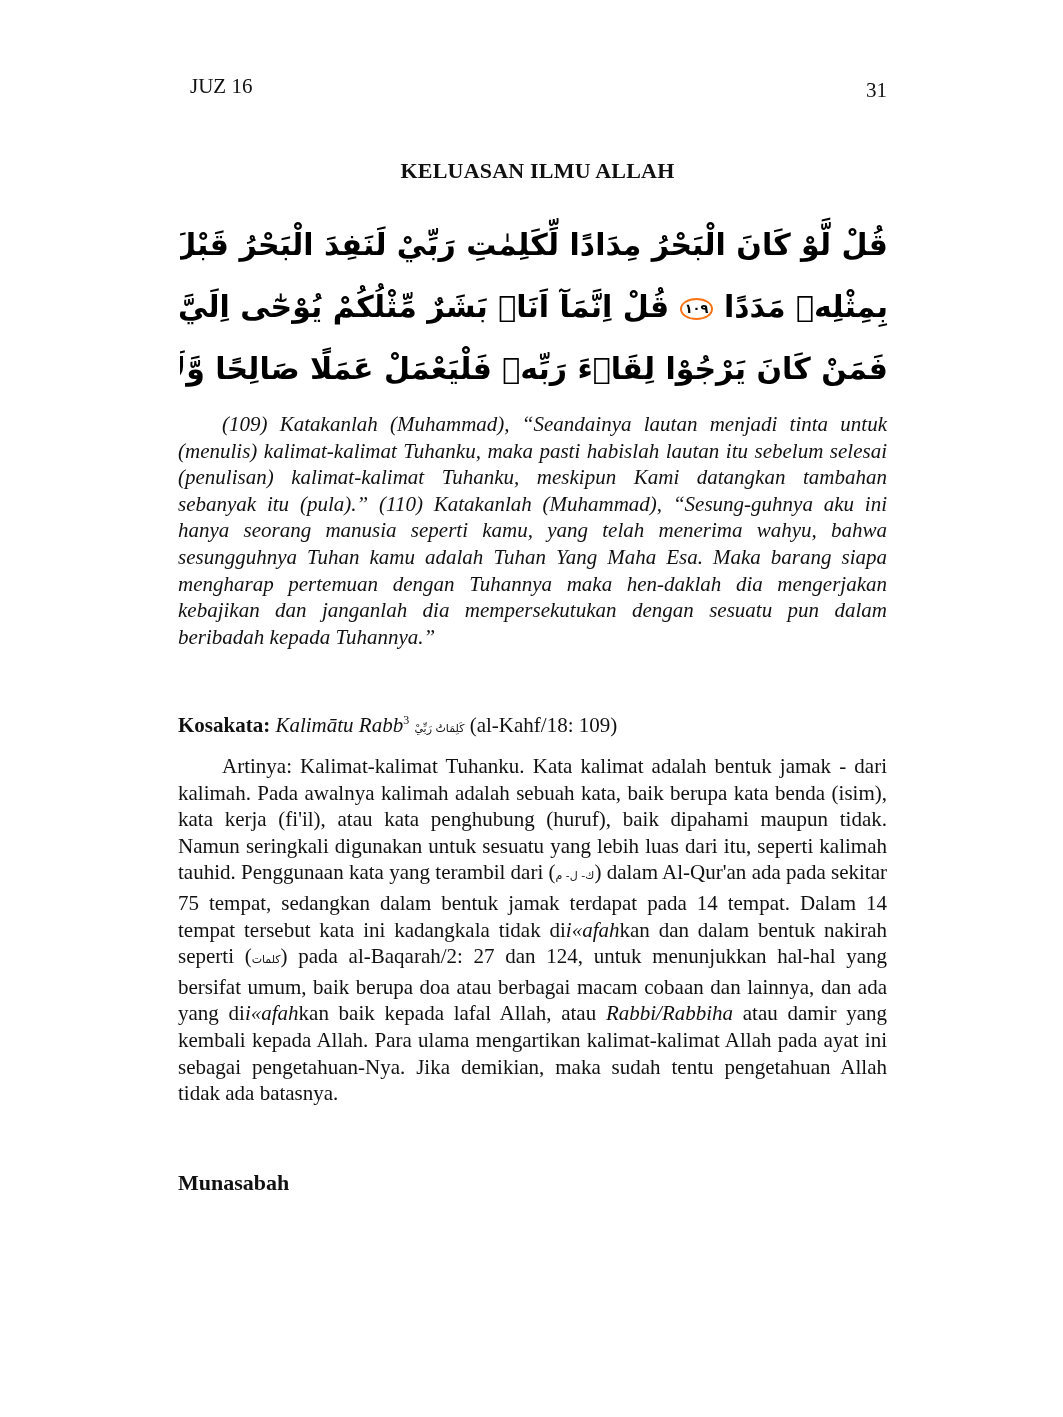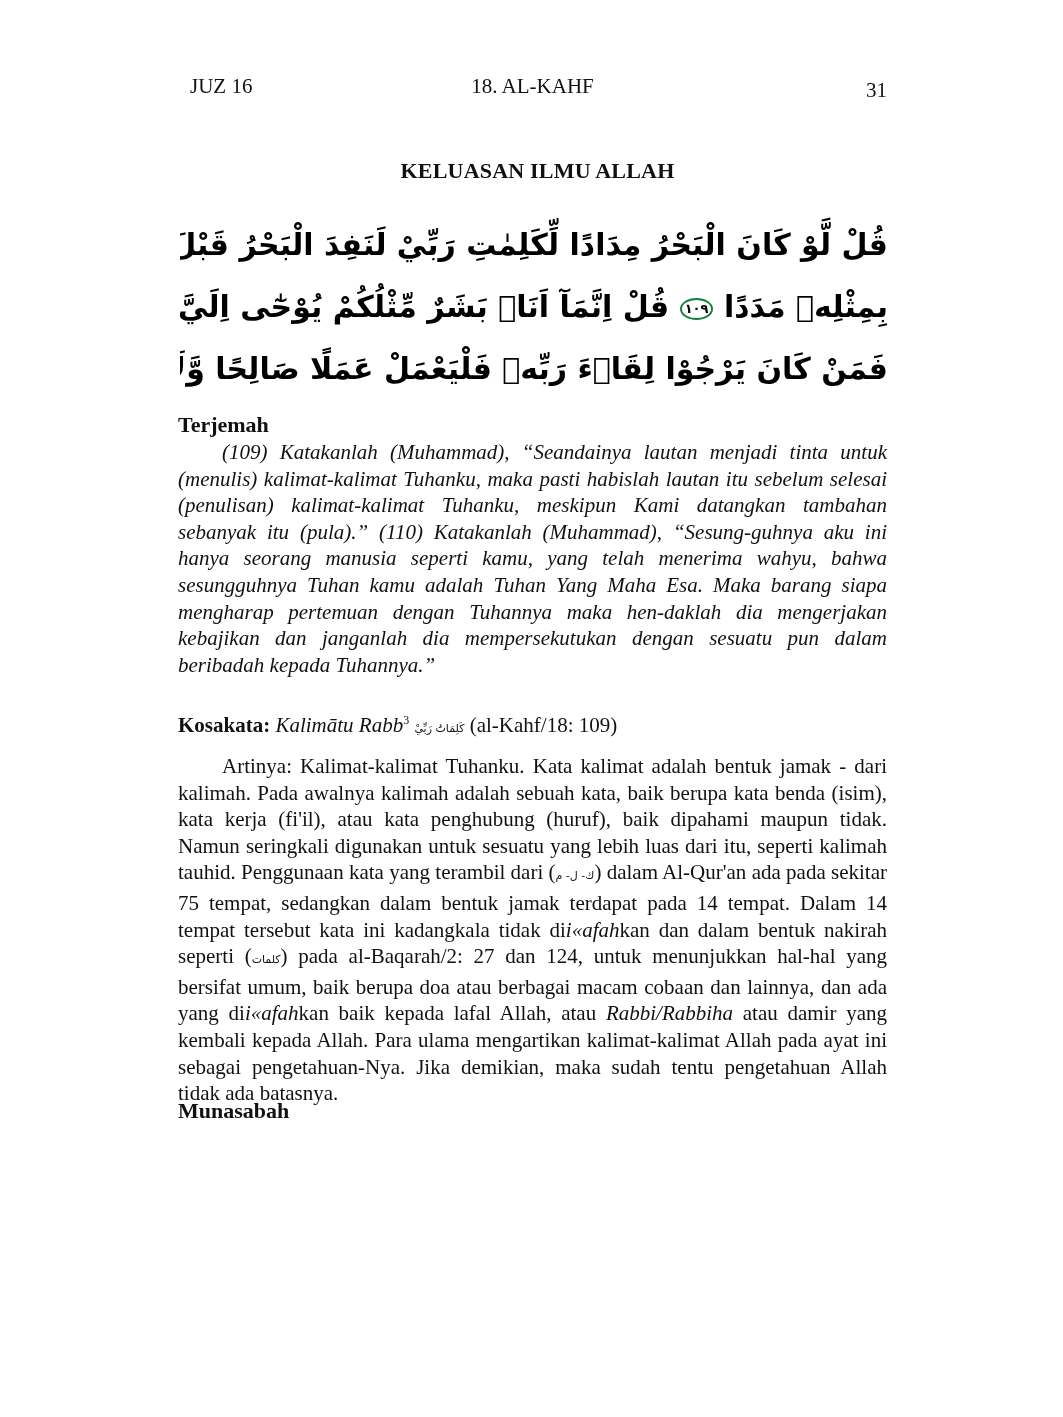--- a/index.html
+++ b/index.html
@@ -11,72 +11,70 @@
   .rh-left { position: absolute; left: 12px; top: 0; }
   .rh-center { position: absolute; left: 0; width: 100%; text-align: center; top: 0; }
   .rh-right { position: absolute; right: 0; top: 4px; }
   .title { position: absolute; top: 158px; left: 5px; width: 709px; text-align: center;
            font-weight: bold; font-size: 22px; letter-spacing: 0.2px; }
   .arabic-block { position: absolute; top: 214px; left: 2px; width: 708px;
                   direction: rtl; text-align: justify; text-align-last: justify;
                   font-family: "DejaVu Sans", sans-serif; font-weight: bold;
                   font-size: 30px; line-height: 62px; color: #000; }
   .arabic-line { display: block; white-space: nowrap; overflow: hidden; }
-  .verse-marker { display: inline-block; border: 2px solid #15803d; border-radius: 50%;
+  .verse-marker { display: inline-block; border: 2px solid #f97316; border-radius: 50%;
                   font-size: 13px; line-height: 18px; padding: 0 3px; vertical-align: middle; }
   .section { position: absolute; left: 0; width: 709px; }
   .sec-head { font-weight: bold; font-size: 22px; line-height: 28px; }
   .para { font-size: 21px; line-height: 26.6px; text-align: justify; margin: 0;
           text-indent: 44px; }
   .para.italic { font-style: italic; }
   .kosakata { font-size: 21px; line-height: 28px; }
   .kosakata .label { font-weight: bold; margin-top: 45px; }
   .kosakata .term { font-style: italic; }
   .kosakata sup { font-size: 12px; }
   .ar-inline { font-family: "DejaVu Sans", sans-serif; font-size: 11px; }
   em { font-style: italic; }
 </style>
 </head>
 <body>
 
 <div class="page">
 
   <div class="running-head">
     <span class="rh-left">JUZ 16</span>
-    <span class="rh-center">18. AL-KAHF</span>
     <span class="rh-right">31</span>
   </div>
 
   <div class="title">KELUASAN ILMU ALLAH</div>
 
   <div class="arabic-block">
     <span class="arabic-line">قُلْ لَّوْ كَانَ الْبَحْرُ مِدَادًا لِّكَلِمٰتِ رَبِّيْ لَنَفِدَ الْبَحْرُ قَبْلَ اَنْ تَنْفَدَ كَلِمٰتُ رَبِّيْ وَلَوْ جِئْنَا</span>
     <span class="arabic-line">
       <span>بِمِثْلِهٖ مَدَدًا</span>
       <span class="verse-marker">١٠٩</span>
       <span>قُلْ اِنَّمَآ اَنَا۠ بَشَرٌ مِّثْلُكُمْ يُوْحٰٓى اِلَيَّ اَنَّمَآ اِلٰهُكُمْ اِلٰهٌ وَّاحِدٌۚ</span>
     </span>
     <span class="arabic-line">
       <span>فَمَنْ كَانَ يَرْجُوْا لِقَاۤءَ رَبِّهٖ فَلْيَعْمَلْ عَمَلًا صَالِحًا وَّلَا يُشْرِكْ بِعِبَادَةِ رَبِّهٖٓ اَحَدًا</span>
       
     </span>
   </div>
 
   <div class="section" style="top:411px;">
-    <div class="sec-head">Terjemah</div>
     <p class="para italic">(109) Katakanlah (Muhammad), “Seandainya lautan menjadi tinta untuk (menulis) kalimat-kalimat Tuhanku, maka pasti habislah lautan itu sebelum selesai (penulisan) kalimat-kalimat Tuhanku, meskipun Kami datangkan tambahan sebanyak itu (pula).” (110) Katakanlah (Muhammad), “Sesung-guhnya aku ini hanya seorang manusia seperti kamu, yang telah menerima wahyu, bahwa sesungguhnya Tuhan kamu adalah Tuhan Yang Maha Esa. Maka barang siapa mengharap pertemuan dengan Tuhannya maka hen-daklah dia mengerjakan kebajikan dan janganlah dia mempersekutukan dengan sesuatu pun dalam beribadah kepada Tuhannya.”</p>
   </div>
 
   <div class="section" style="top:706px;">
     <div class="kosakata">
       <span class="label">Kosakata:</span>
       <span class="term">Kalimātu Rabb</span><sup>3</sup>
       <span class="ar-inline" dir="rtl">كَلِمَاتُ رَبِّيْ</span>
       <span>(al-Kahf/18: 109)</span>
     </div>
     <p class="para" style="margin-top:10px;"><span>Artinya: Kalimat-kalimat Tuhanku. Kata kalimat adalah bentuk jamak - dari kalimah.  Pada awalnya kalimah adalah sebuah kata, baik berupa kata benda (isim), kata kerja (fi'il), atau kata penghubung (huruf), baik dipahami maupun tidak. Namun seringkali digunakan untuk sesuatu yang lebih luas dari itu, seperti kalimah tauhid. Penggunaan kata yang terambil dari (</span><span class="ar-inline" dir="rtl">ك- ل- م</span><span>) dalam Al-Qur'an ada pada sekitar 75 tempat, sedangkan dalam bentuk jamak terdapat pada 14 tempat. Dalam 14 tempat tersebut kata ini kadangkala tidak di</span><em>i«afah</em><span>kan dan dalam bentuk nakirah seperti (</span><span class="ar-inline" dir="rtl">كلمات</span><span>) pada al-Baqarah/2: 27 dan 124, untuk menunjukkan hal-hal yang bersifat umum, baik berupa doa atau berbagai macam cobaan dan lainnya, dan ada yang di</span><em>i«afah</em><span>kan baik kepada lafal Allah, atau </span><em>Rabbi/Rabbiha</em><span> atau damir yang kembali kepada Allah.  Para ulama mengartikan kalimat-kalimat Allah pada ayat ini sebagai pengetahuan-Nya. Jika demikian, maka sudah tentu pengetahuan Allah tidak ada batasnya.</span></p>
   </div>
 
-  <div class="section" style="top:1097px;">
+  <div class="section" style="top:1169px;">
     <div class="sec-head">Munasabah</div>
   </div>
 
 </div>
 
 </body></html>

